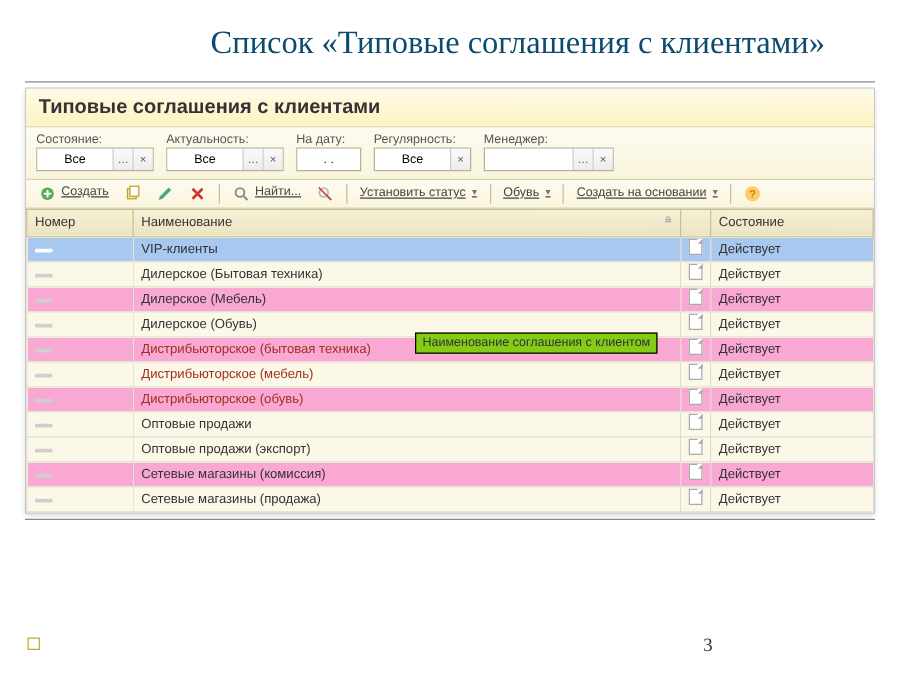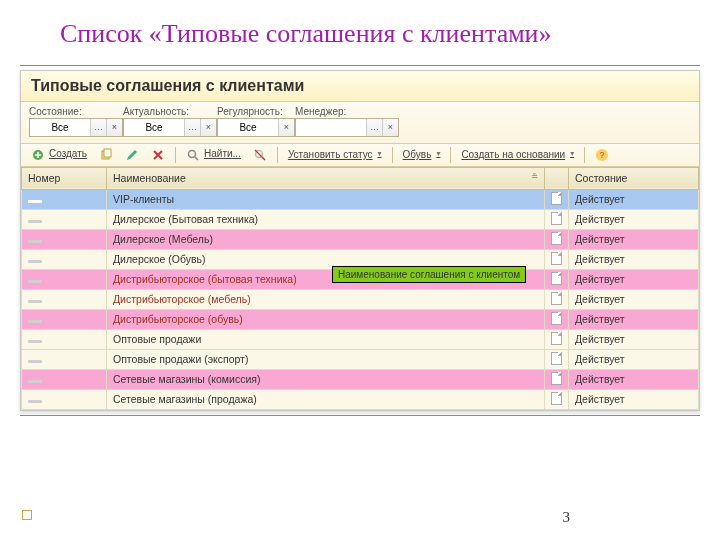--- a/index.html
+++ b/index.html
@@ -1,20 +1,20 @@
 <!DOCTYPE html>
 <html><head>
 <meta charset="utf-8">
 <style>
   * { box-sizing: border-box; margin: 0; padding: 0; }
   body { width: 720px; height: 540px; background: #fff; font-family: Arial, sans-serif; font-size: 11px; color: #333; position: relative; }
-  .slide-title { font-family: Georgia, 'Times New Roman', serif; font-size: 26px; color: #a21caf; text-align: left; padding: 18px 60px 14px; line-height: 1.25; }
+  .slide-title { font-family: Georgia, 'Times New Roman', serif; font-size: 26px; color: #0c4a6e; text-align: right; padding: 18px 60px 14px; line-height: 1.25; }
   .app { margin: 0 20px; border: 1px solid #c8c8c8; background: #fff; box-shadow: 0 2px 4px rgba(0,0,0,0.15); }
   .app-header { background: linear-gradient(#fffbe6,#fdf2c4); padding: 6px 10px; font-weight: bold; font-size: 16px; color: #333; border-bottom: 1px solid #d8d0a0; }
-  .filters { display: flex; padding: 4px 8px 6px; background: linear-gradient(#fdfbf0,#faf5dd); border-bottom: 1px solid #d8d0a0; flex-wrap: nowrap; }
+  .filters { display: flex; gap: 10px; padding: 4px 8px 6px; background: linear-gradient(#fdfbf0,#faf5dd); border-bottom: 1px solid #d8d0a0; flex-wrap: nowrap; }
   .filter { display: flex; flex-direction: column; }
   .filter-label { font-size: 10px; color: #555; margin-bottom: 1px; }
   .filter-input { display: flex; align-items: center; border: 1px solid #b8b090; background: #fff; height: 19px; }
   .filter-input input { border: none; outline: none; font-size: 10px; padding: 0 18px; width: 60px; height: 17px; text-align: center; }
   .filter-input .btn { width: 16px; height: 17px; border-left: 1px solid #ccc; display: flex; align-items: center; justify-content: center; background: linear-gradient(#fafafa,#ececec); font-size: 9px; color: #555; cursor: pointer; }
   .toolbar { display: flex; align-items: center; gap: 4px; padding: 3px 6px; background: linear-gradient(#fdfbf0,#faf5dd); border-bottom: 1px solid #d8d0a0; font-size: 10px; color: #444; }
   .tbtn { display: flex; gap: 4px; padding: 1px 4px; cursor: pointer; border-radius: 2px; text-decoration: underline; }
   .tsep { width: 1px; height: 16px; background: #c8c090; margin: 0 2px; }
   .ico { width: 14px; height: 14px; display: inline-block; }
   .dd { font-size: 8px; color: #777; margin-left: 1px; }
@@ -59,20 +59,26 @@
     </div>
     <div class="filter">
       <span class="filter-label">Актуальность:</span>
       <div class="filter-input">
         <input value="Все" style="">
         <span class="btn">…</span>
         <span class="btn">×</span>
       </div>
     </div>
     <div class="filter">
+      <span class="filter-label">На дату:</span>
+      <div class="filter-input">
+        <input style="width: 50px;" value=". .">
+      </div>
+    </div>
+    <div class="filter">
       <span class="filter-label">Регулярность:</span>
       <div class="filter-input">
         <input value="Все" style="">
         <span class="btn">×</span>
       </div>
     </div>
     <div class="filter">
       <span class="filter-label">Менеджер:</span>
       <div class="filter-input">
         <input style="width: 70px;" value="">

